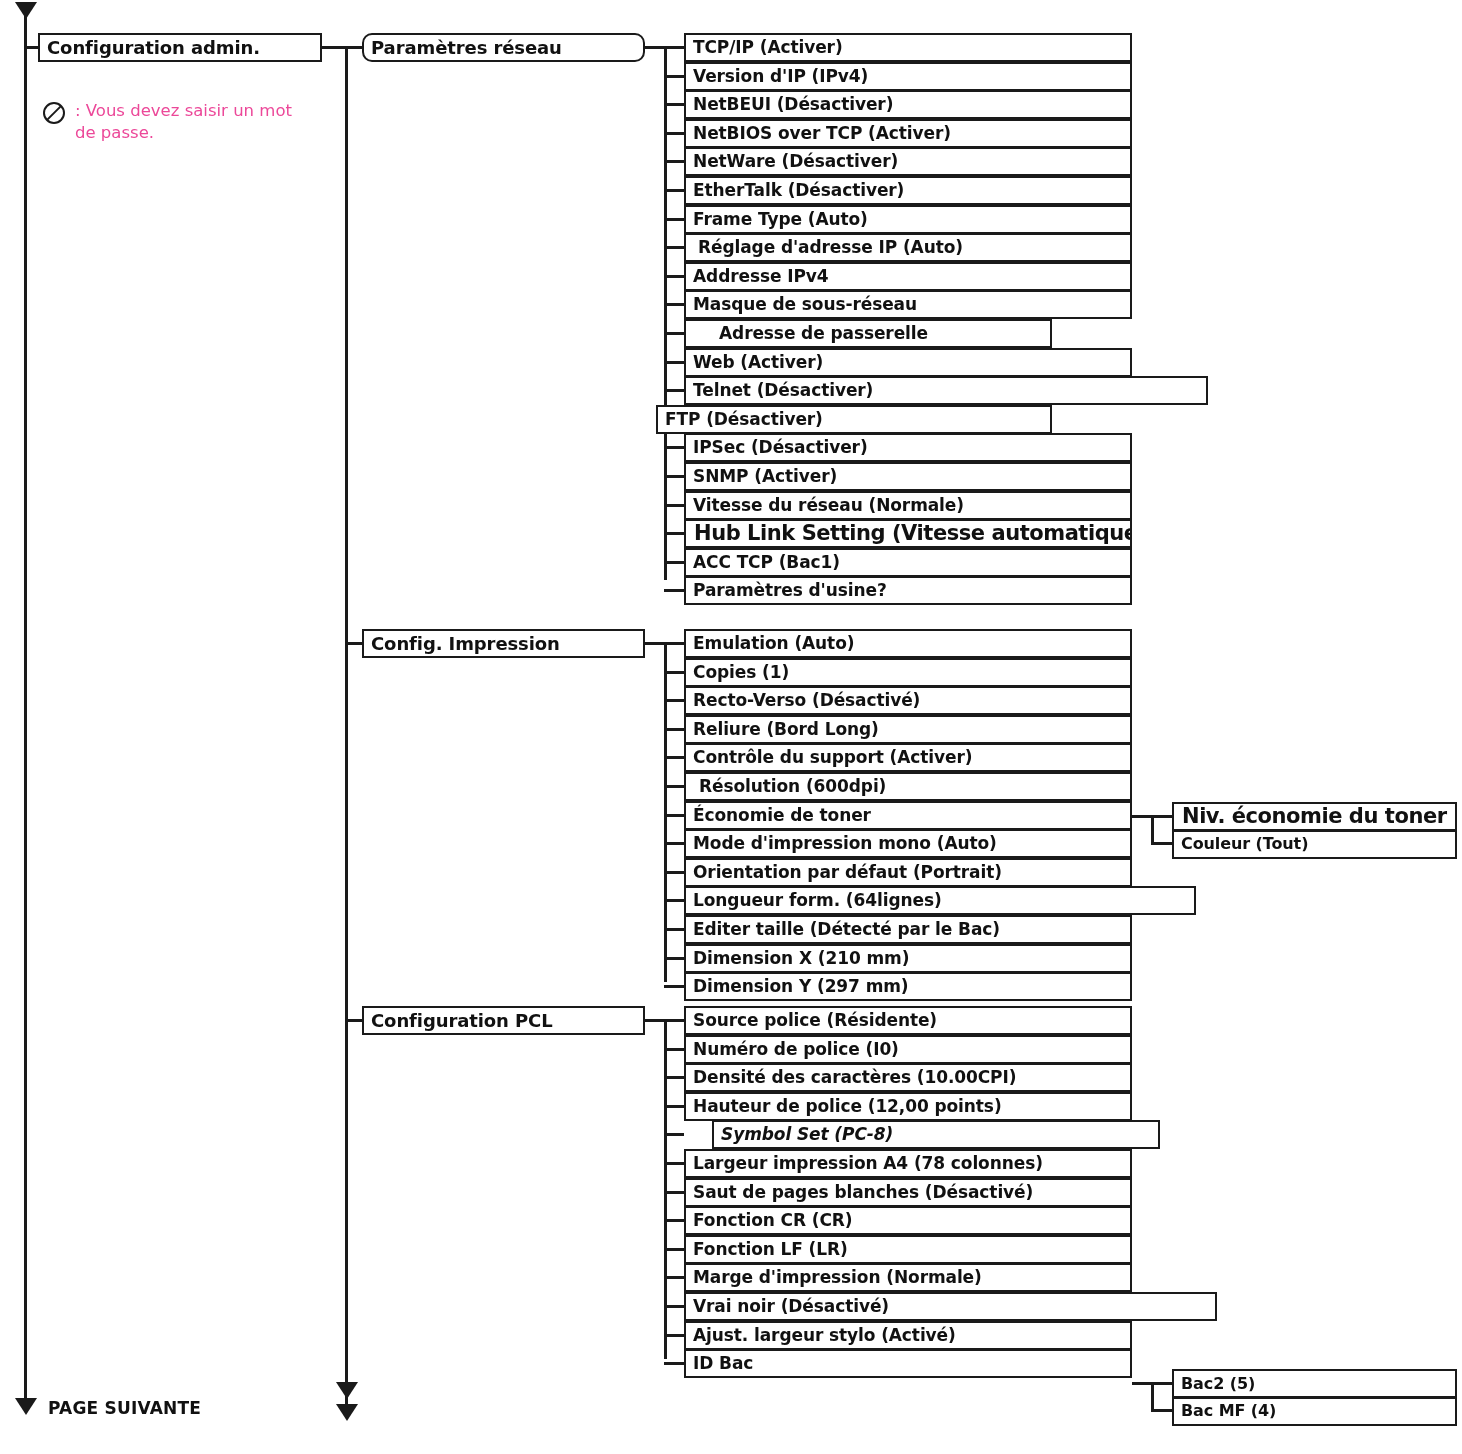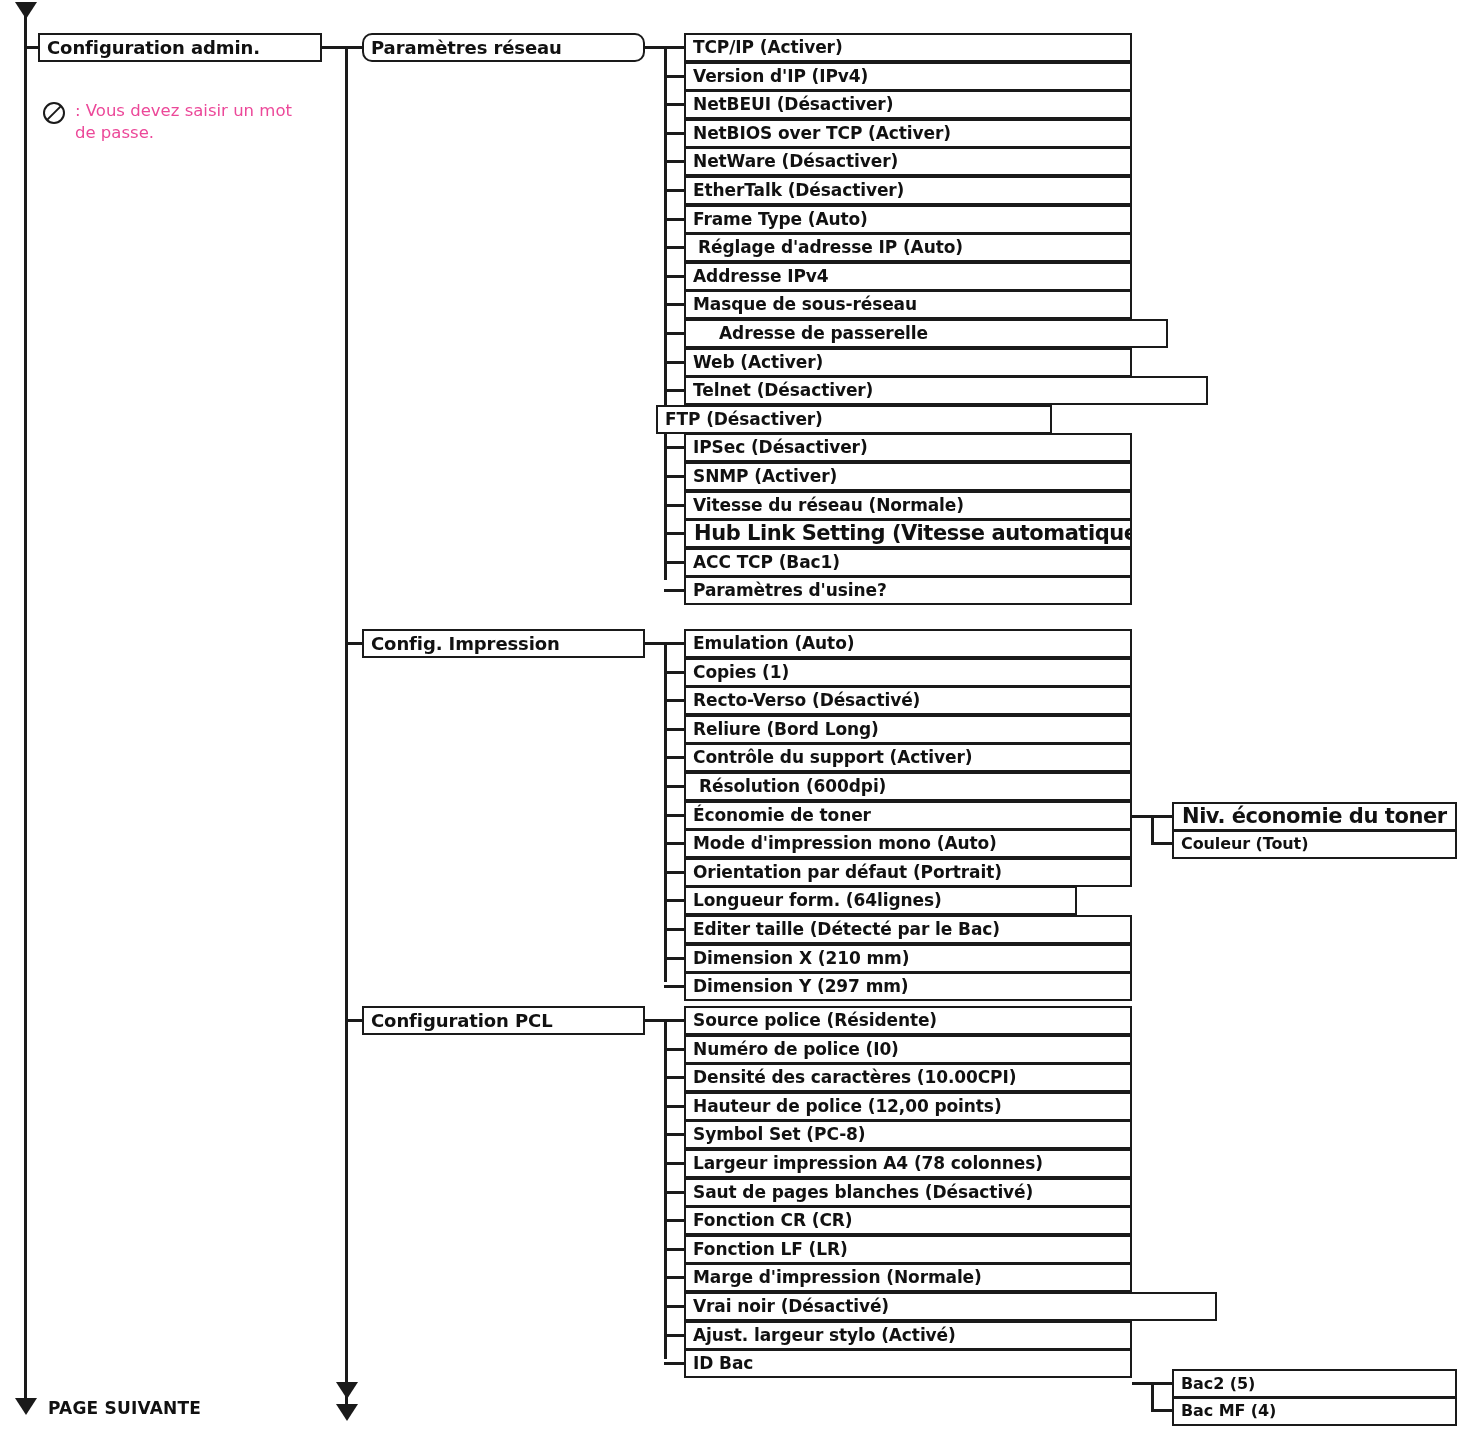--- a/index.html
+++ b/index.html
@@ -200,21 +200,21 @@
       </div>
       <div class="hline" style="left: 664px; top: 274.8px; width: 20px;"></div>
       <div class="node col3" style="left: 684px; top: 261.8px; width: 448px;">
         <span>Addresse IPv4</span>
       </div>
       <div class="hline" style="left: 664px; top: 303.4px; width: 20px;"></div>
       <div class="node col3" style="left: 684px; top: 290.4px; width: 448px;">
         <span>Masque de sous-réseau</span>
       </div>
       <div class="hline" style="left: 664px; top: 332px; width: 20px;"></div>
-      <div class="node col3" style="left: 684px; top: 319px; width: 484px; padding-left: 33px;">
+      <div class="node col3" style="left: 684px; top: 319px; width: 368px; padding-left: 33px;">
         <span>Adresse de passerelle</span>
       </div>
       <div class="hline" style="left: 664px; top: 360.6px; width: 20px;"></div>
       <div class="node col3" style="left: 684px; top: 347.6px; width: 448px;">
         <span>Web (Activer)</span>
       </div>
       <div class="hline" style="left: 664px; top: 389.2px; width: 20px;"></div>
       <div class="node col3" style="left: 684px; top: 376.2px; width: 524px;">
         <span>Telnet (Désactiver)</span>
       </div>
@@ -278,21 +278,21 @@
       </div>
       <div class="hline" style="left: 664px; top: 842.2px; width: 20px;"></div>
       <div class="node col3" style="left: 684px; top: 829.2px; width: 448px;">
         <span>Mode d'impression mono (Auto)</span>
       </div>
       <div class="hline" style="left: 664px; top: 870.8px; width: 20px;"></div>
       <div class="node col3" style="left: 684px; top: 857.8px; width: 448px;">
         <span>Orientation par défaut (Portrait)</span>
       </div>
       <div class="hline" style="left: 664px; top: 899.4px; width: 20px;"></div>
-      <div class="node col3" style="left: 684px; top: 886.4px; width: 393px;">
+      <div class="node col3" style="left: 684px; top: 886.4px; width: 512px;">
         <span>Longueur form. (64lignes)</span>
       </div>
       <div class="hline" style="left: 664px; top: 928px; width: 20px;"></div>
       <div class="node col3" style="left: 684px; top: 915px; width: 448px;">
         <span>Editer taille (Détecté par le Bac)</span>
       </div>
       <div class="hline" style="left: 664px; top: 956.6px; width: 20px;"></div>
       <div class="node col3" style="left: 684px; top: 943.6px; width: 448px;">
         <span>Dimension X (210 mm)</span>
       </div>
@@ -312,21 +312,21 @@
       </div>
       <div class="hline" style="left: 664px; top: 1076.2px; width: 20px;"></div>
       <div class="node col3" style="left: 684px; top: 1063.2px; width: 448px;">
         <span>Densité des caractères (10.00CPI)</span>
       </div>
       <div class="hline" style="left: 664px; top: 1104.8px; width: 20px;"></div>
       <div class="node col3" style="left: 684px; top: 1091.8px; width: 448px;">
         <span>Hauteur de police (12,00 points)</span>
       </div>
       <div class="hline" style="left: 664px; top: 1133.4px; width: 20px;"></div>
-      <div class="node col3" style="left: 684px; top: 1120.4px; width: 448px;">
+      <div class="node col3" style="left: 712px; top: 1120.4px; width: 448px; font-style: italic;">
         <span>Symbol Set (PC-8)</span>
       </div>
       <div class="hline" style="left: 664px; top: 1162px; width: 20px;"></div>
       <div class="node col3" style="left: 684px; top: 1149px; width: 448px;">
         <span>Largeur impression A4 (78 colonnes)</span>
       </div>
       <div class="hline" style="left: 664px; top: 1190.6px; width: 20px;"></div>
       <div class="node col3" style="left: 684px; top: 1177.6px; width: 448px;">
         <span>Saut de pages blanches (Désactivé)</span>
       </div>

